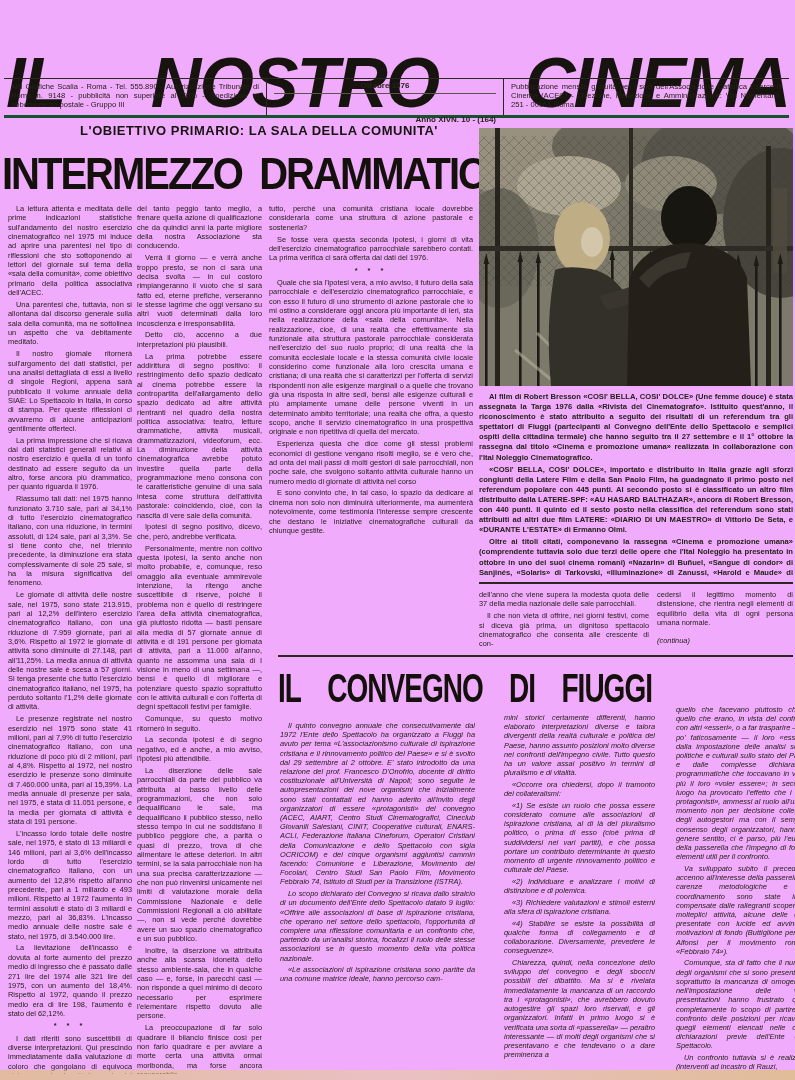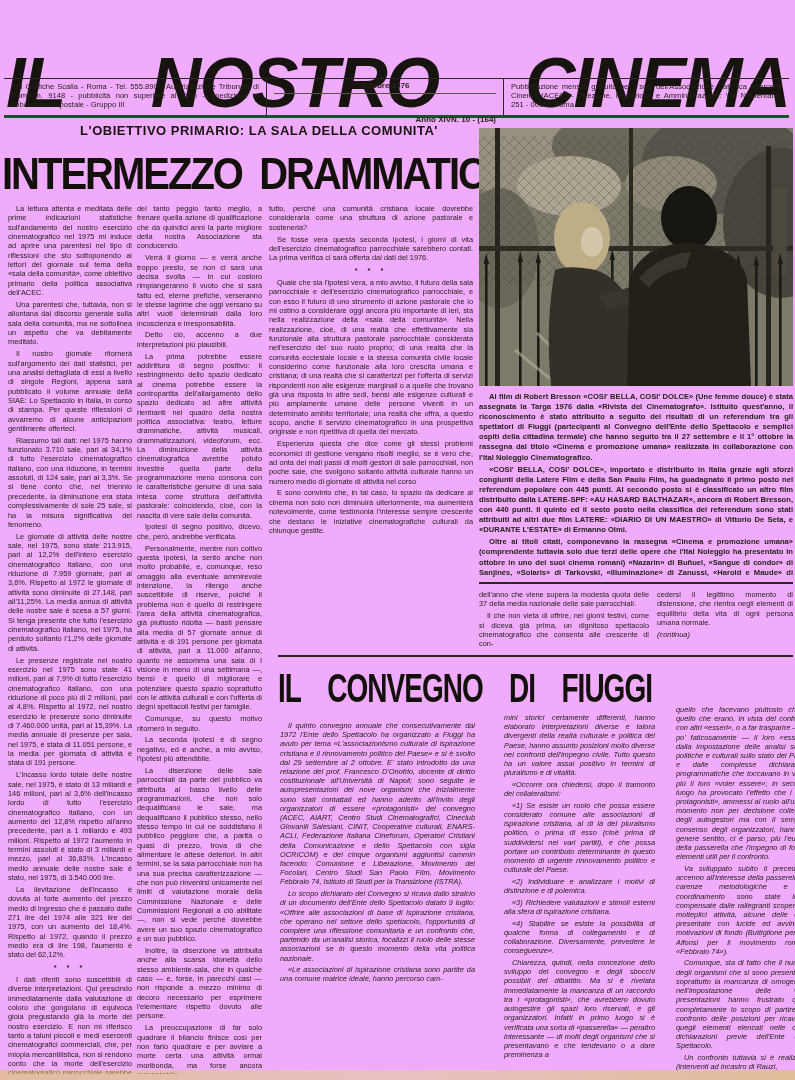--- a/index.html
+++ b/index.html
@@ -56,21 +56,21 @@
   .rule-caption{left:479px; top:582px; width:314px; height:1.5px;}
   .rule-fiuggi{left:278px; top:655px; width:515px; height:2px;}
   
   .col{
     position:absolute; font-size:7.4px; line-height:9.35px; text-align:justify;
     overflow:hidden; hyphens:auto;
   }
   .col p{margin:0 0 2.5px; text-indent:8px;}
   .col p.noindent{text-indent:0;}
   .col p.sep{text-align:center; text-indent:0; letter-spacing:4px; font-weight:bold; margin:3px 0;}
-  .col p.continua{font-style:italic; text-indent:0; margin-top:3px;}
+  .col p.continua{font-style:italic; text-indent:0; margin-top:9px;}
   .col p.signature{text-align:right; font-weight:bold; font-size:8px; text-indent:0; margin-top:13px;}
   .col1{left:8px;  top:204px; width:124px; height:870px;}
   .col2{left:137px; top:204px; width:125px; height:870px;}
   .col3{left:269px; top:204px; width:204px; height:446px;}
   .tail-left {left:479px; top:590px; width:170px; height:62px;}
   .tail-right{left:657px; top:590px; width:136px; height:62px;}
   
   .fiuggi-headline{
     position:absolute; left:278px; top:664px; width:374px; height:50px; margin:0;
     display:flex; justify-content:space-between;
@@ -178,39 +178,40 @@
       <p>Al film di Robert Bresson «COSI' BELLA, COSI' DOLCE» (Une femme douce) è stata assegnata la Targa 1976 dalla «Rivista del Cinematografo». Istituito quest'anno, il riconoscimento è stato attribuito a seguito dei risultati di un referendum tra gli spettatori di Fiuggi (partecipanti al Convegno dell'Ente dello Spettacolo e semplici ospiti della cittadina termale) che hanno seguito tra il 27 settembre e il 1° ottobre la rassegna dal titolo «Cinema e promozione umana» realizzata in collaborazione con l'Ital Noleggio Cinematografico.</p>
       <p>«COSI' BELLA, COSI' DOLCE», importato e distribuito in Italia grazie agli sforzi congiunti della Latere Film e della San Paolo Film, ha guadagnato il primo posto nel referendum popolare con 445 punti. Al secondo posto si è classificato un altro film distribuito dalla LATERE-SPF: «AU HASARD BALTHAZAR», ancora di Robert Bresson, con 440 punti. Il quinto ed il sesto posto nella classifica del referendum sono stati attribuiti ad altri due film LATERE: «DIARIO DI UN MAESTRO» di Vittorio De Seta, e «DURANTE L'ESTATE» di Ermanno Olmi.</p>
       <p>Oltre ai titoli citati, componevano la rassegna «Cinema e promozione umana» (comprendente tuttavia solo due terzi delle opere che l'Ital Noleggio ha presentato in ottobre in uno dei suoi cinema romani) «Nazarin» di Buñuel, «Sangue di condor» di Sanjinés, «Solaris» di Tarkovski, «Illuminazione» di Zanussi, «Harold e Maude» di Ashby, «Cuore di cane» di Lattuada, «Come eravamo» di Pollack, «Ragazzo selvaggio» di Truffaut, «I fidanzati» di Olmi, «Una donna chiamata moglie» di Troell, «Per grazia ricevuta» di Manfredi.</p>
     </section>
   <div class="rule rule-caption"></div>
 
   <section class="col col1">
       <p>La lettura attenta e meditata delle prime indicazioni statistiche sull'andamento del nostro esercizio cinematografico nel 1975 mi induce ad aprire una parentesi nel tipo di riflessioni che sto sottoponendo ai lettori del giornale sul tema della «sala della comunità», come obiettivo primario della politica associativa dell'ACEC.</p>
       <p>Una parentesi che, tuttavia, non si allontana dal discorso generale sulla sala della comunità, ma ne sottolinea un aspetto che va debitamente meditato.</p>
       <p>Il nostro giornale ritornerà sull'argomento dei dati statistici, per una analisi dettagliata di essi a livello di singole Regioni, appena sarà pubblicato il volume annuale della SIAE: Lo Spettacolo in Italia, in corso di stampa. Per queste riflessioni ci avvarremo di alcune anticipazioni gentilmente offerteci.</p>
+      <p>La prima impressione che si ricava dai dati statistici generali relativi al nostro esercizio è quella di un tonfo destinato ad essere seguito da un altro, forse ancora più drammatico, per quanto riguarda il 1976.</p>
       <p>Riassumo tali dati: nel 1975 hanno funzionato 3.710 sale, pari al 34,1% di tutto l'esercizio cinematografico italiano, con una riduzione, in termini assoluti, di 124 sale, pari al 3,3%. Se si tiene conto che, nel triennio precedente, la diminuzione era stata complessivamente di sole 25 sale, si ha la misura significativa del fenomeno.</p>
       <p>Le giornate di attività delle nostre sale, nel 1975, sono state 213.915, pari al 12,2% dell'intero esercizio cinematografico italiano, con una riduzione di 7.959 giornate, pari al 3,6%. Rispetto al 1972 le giornate di attività sono diminuite di 27.148, pari all'11,25%. La media annua di attività delle nostre sale è scesa a 57 giorni. Si tenga presente che tutto l'esercizio cinematografico italiano, nel 1975, ha perduto soltanto l'1,2% delle giornate di attività.</p>
       <p>Le presenze registrate nel nostro esercizio nel 1975 sono state 41 milioni, pari al 7,9% di tutto l'esercizio cinematografico italiano, con una riduzione di poco più di 2 milioni, pari al 4,8%. Rispetto al 1972, nel nostro esercizio le presenze sono diminuite di 7.460.000 unità, pari al 15,39%. La media annuale di presenze per sala, nel 1975, è stata di 11.051 persone, e la media per giornata di attività è stata di 191 persone.</p>
       <p>L'incasso lordo totale delle nostre sale, nel 1975, è stato di 13 miliardi e 146 milioni, pari al 3,6% dell'incasso lordo di tutto l'esercizio cinematografico italiano, con un aumento del 12,8% rispetto all'anno precedente, pari a 1 miliardo e 493 milioni. Rispetto al 1972 l'aumento in termini assoluti è stato di 3 miliardi e mezzo, pari al 36,83%. L'incasso medio annuale delle nostre sale è stato, nel 1975, di 3.540.000 lire.</p>
       <p>La lievitazione dell'incasso è dovuta al forte aumento del prezzo medio di ingresso che è passato dalle 271 lire del 1974 alle 321 lire del 1975, con un aumento del 18,4%. Rispetto al 1972, quando il prezzo medio era di lire 198, l'aumento è stato del 62,12%.</p>
       <p class="sep">* * *</p>
       <p>I dati riferiti sono suscettibili di diverse interpretazioni. Qui prescindo immediatamente dalla valutazione di coloro che gongolano di equivoca gioia pregustando già la morte del nostro esercizio. E non mi riferisco tanto a taluni piccoli e medi esercenti cinematografici commerciali, che, per miopia mercantilistica, non si rendono conto che la morte dell'esercizio cinematografico parrocchiale sarebbe soltanto il preludio della morte del piccolo e medio esercizio per i motivi che, in altra circostanza, ho indicato su questo giornale.</p>
     </section>
   <section class="col col2">
       <p class="noindent">del tanto peggio tanto meglio, a frenare quella azione di qualificazione che da quindici anni la parte migliore della nostra Associazione sta conducendo.</p>
       <p>Verrà il giorno — e verrà anche troppo presto, se non ci sarà una decisa svolta — in cui costoro rimpiangeranno il vuoto che si sarà fatto ed, eterne prefiche, verseranno le stesse lagrime che oggi versano su altri vuoti determinati dalla loro incoscienza e irresponsabilità.</p>
       <p>Detto ciò, accenno a due interpretazioni più plausibili.</p>
       <p>La prima potrebbe essere addirittura di segno positivo: il restringimento dello spazio dedicato al cinema potrebbe essere la contropartita dell'allargamento dello spazio dedicato ad altre attività rientranti nel quadro della nostra politica associativa: teatro, letture drammatiche, attività musicali, drammatizzazioni, videoforum, ecc. La diminuzione della attività cinematografica avrebbe potuto investire quella parte della programmazione meno consona con le caratteristiche genuine di una sala intesa come struttura dell'attività pastorale: coincidendo, cioè, con la nascita di vere sale della comunità.</p>
       <p>Ipotesi di segno positivo, dicevo, che, però, andrebbe verificata.</p>
       <p>Personalmente, mentre non coltivo questa ipotesi, la sento anche non molto probabile, e, comunque, reso omaggio alla eventuale ammirevole intenzione, la ritengo anche suscettibile di riserve, poiché il problema non è quello di restringere l'area della attività cinematografica, già piuttosto ridotta — basti pensare alla media di 57 giornate annue di attività e di 191 persone per giornata di attività, pari a 11.000 all'anno, quanto ne assomma una sala di I visione in meno di una settimana —, bensì è quello di migliorare e potenziare questo spazio soprattutto con le attività culturali e con l'offerta di degni spettacoli festivi per famiglie.</p>
       <p>Comunque, su questo motivo ritornerò in seguito.</p>
       <p>La seconda ipotesi è di segno negativo, ed è anche, a mio avviso, l'ipotesi più attendibile.</p>
       <p>La diserzione delle sale parrocchiali da parte del pubblico va attribuita al basso livello delle programmazioni, che non solo dequalificano le sale, ma dequalificano il pubblico stesso, nello stesso tempo in cui ne soddisfano il pubblico peggiore che, a parità o quasi di prezzo, trova di che alimentare le attese deteriori. In altri termini, se la sala parrocchiale non ha una sua precisa caratterizzazione — che non può rinvenirsi unicamente nei limiti di valutazione morale della Commissione Nazionale e delle Commissioni Regionali a ciò abilitate —, non si vede perché dovrebbe avere un suo spazio cinematografico e un suo pubblico.</p>
-      <p>Inoltre, la diserzione va attribuita anche alla scarsa idoneità dello stesso ambiente-sala, che in qualche caso — e, forse, in parecchi casi — non risponde a mezzo minimo di decoro necessario per esprimere l'elementare rispetto dovuto alle persone.</p>
+      <p>Inoltre, la diserzione va attribuita anche alla scarsa idoneità dello stesso ambiente-sala, che in qualche caso — e, forse, in parecchi casi — non risponde a quel minimo di decoro necessario per esprimere l'elementare rispetto dovuto alle persone.</p>
       <p>La preoccupazione di far solo quadrare il bilancio finisce così per non farlo quadrare e per avviare a morte certa una attività ormai moribonda, ma forse ancora recuperabile.</p>
     </section>
   <section class="col col3">
       <p class="noindent">tutto, perché una comunità cristiana locale dovrebbe considerarla come una struttura di azione pastorale e sostenerla?</p>
       <p>Se fosse vera questa seconda ipotesi, i giorni di vita dell'esercizio cinematografico parrocchiale sarebbero contati. La prima verifica ci sarà offerta dai dati del 1976.</p>
       <p class="sep">* * *</p>
       <p>Quale che sia l'ipotesi vera, a mio avviso, il futuro della sala parrocchiale e dell'esercizio cinematografico parrocchiale, e con esso il futuro di uno strumento di azione pastorale che io mi ostino a considerare oggi ancora più importante di ieri, sta nella realizzazione della «sala della comunità». Nella realizzazione, cioè, di una realtà che effettivamente sia funzionale alla struttura pastorale parrocchiale considerata nell'esercizio del suo ruolo proprio; di una realtà che la comunità ecclesiale locale e la stessa comunità civile locale considerino come funzionale alla loro crescita umana e cristiana; di una realtà che si caratterizzi per l'offerta di servizi rispondenti non alle esigenze marginali o a quelle che trovano già una risposta in altre sedi, bensì alle esigenze culturali e più ampiamente umane delle persone viventi in un determinato ambito territoriale; una realtà che offra, a questo scopo, anche il servizio cinematografico in una prospettiva originale e non ripetitiva di quella del mercato.</p>
       <p>Esperienza questa che dice come gli stessi problemi economici di gestione vengano risolti meglio, se è vero che, ad onta dei mali passi di molti gestori di sale parrocchiali, non poche sale, che svolgono soltanto attività culturale hanno un numero medio di giornate di attività nel corso</p>
       <p>E sono convinto che, in tal caso, lo spazio da dedicare al cinema non solo non diminuirà ulteriormente, ma aumenterà notevolmente, come testimonia l'interesse sempre crescente che destano le iniziative cinematografiche culturali da chiunque gestite.</p>
     </section>

